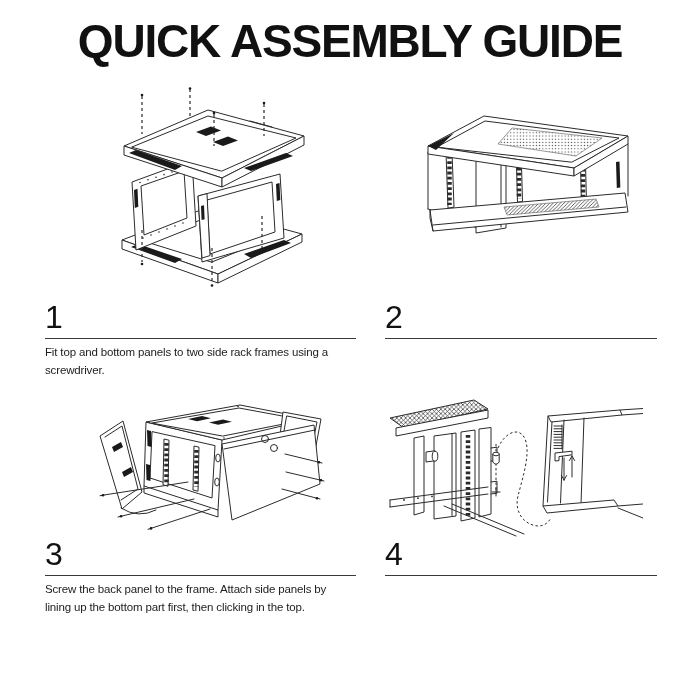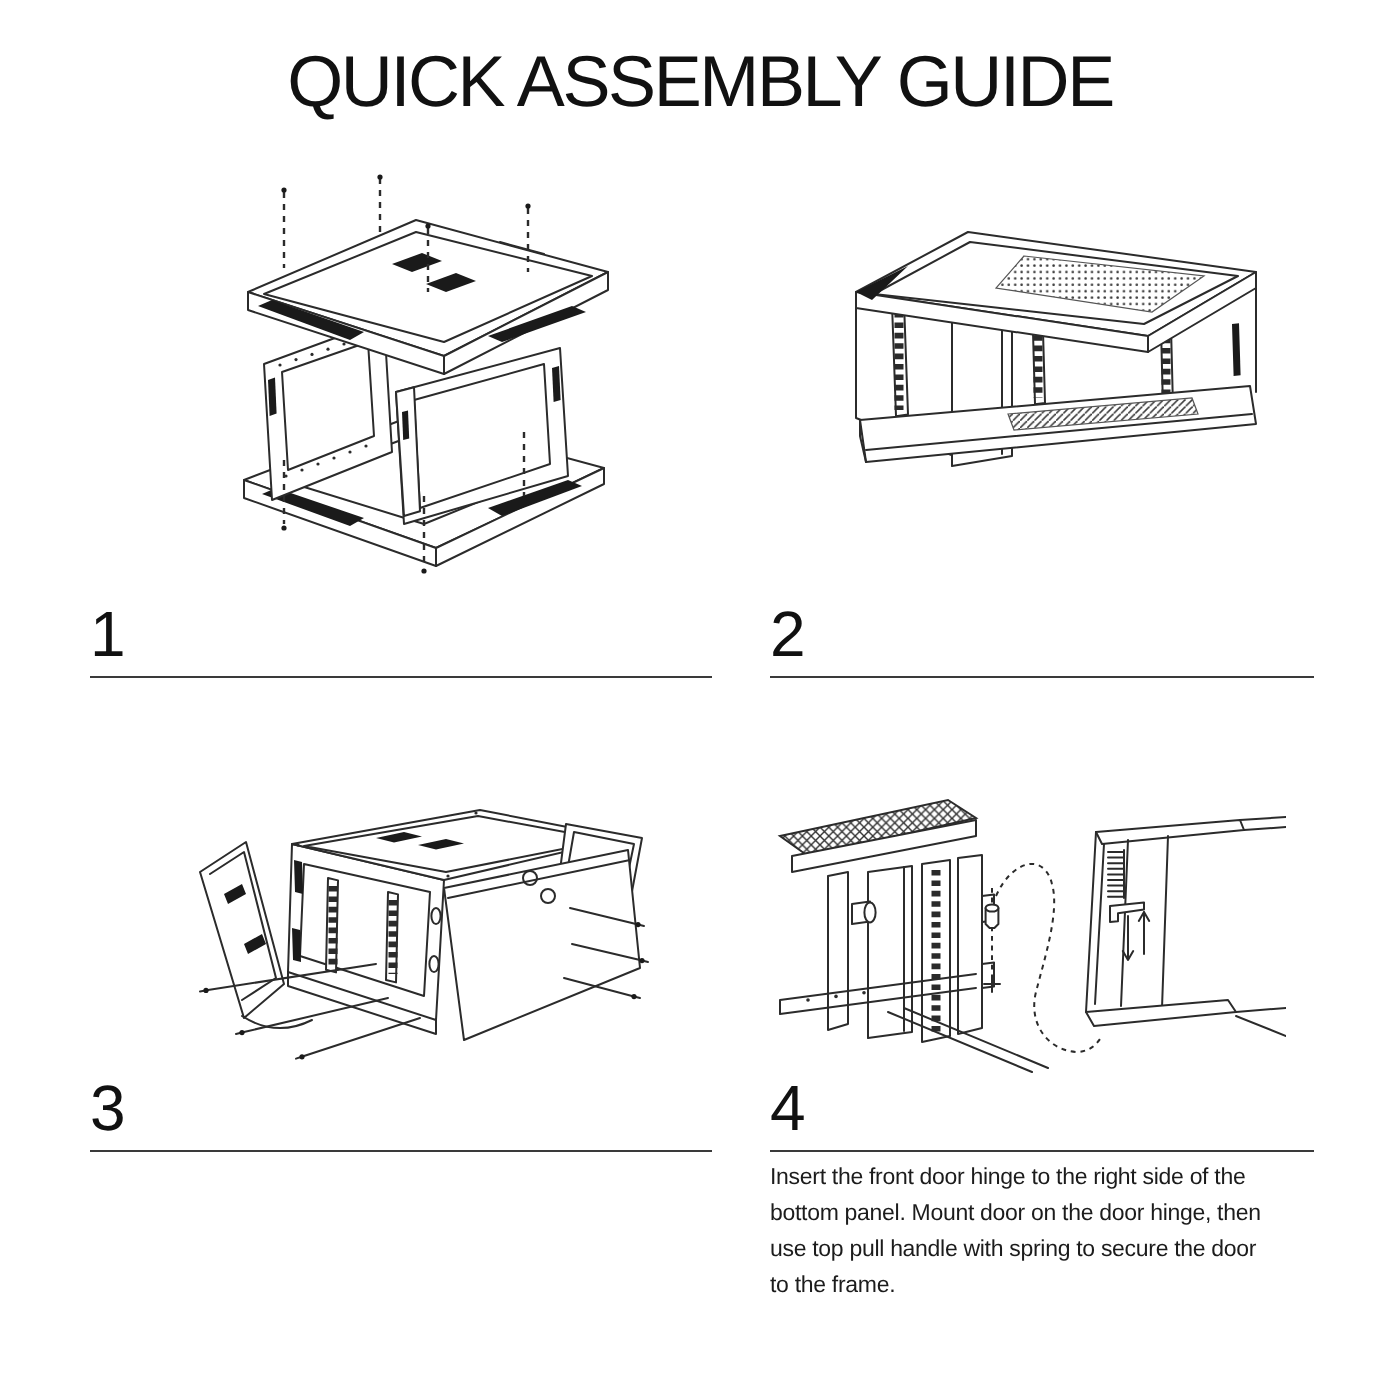--- a/index.html
+++ b/index.html
@@ -2,21 +2,21 @@
 <html><head>
 <meta charset="utf-8">
 <style>
   html,body{margin:0;padding:0;background:#ffffff;}
   #canvas{
     position:relative;width:700px;height:700px;background:#ffffff;
     font-family:"Liberation Sans", sans-serif;color:#1c1c1c;overflow:hidden;
   }
   .page-title{
     position:absolute;left:0;right:0;top:16px;margin:0;
-    text-align:center;font-size:36px;font-weight:400;letter-spacing:-1.2px;
+    text-align:center;font-size:46px;font-weight:700;letter-spacing:-1.2px;
     color:#111;line-height:50px;
   }
   figure.illus{position:absolute;margin:0;padding:0;}
   figure.illus svg{display:block;}
   .illus-1{left:110px;top:86px;}
   .illus-2{left:420px;top:106px;}
   .illus-3{left:88px;top:392px;}
   .illus-4{left:388px;top:396px;}
   .step{position:absolute;}
   .step-1{left:45px;top:299px;width:311px;}
@@ -279,31 +279,32 @@
           <path class="ln" d="M176,62 V84 M176,84 l-2.6,-4.5 M176,84 l2.6,-4.5"></path>
           <path class="ln" d="M184,60 V81 M184,60 l-2.6,4.5 M184,60 l2.6,4.5"></path>
         </g>
       </g>
     </svg>
   </figure>
 
   <section class="step step-1">
     <div class="step-number">1</div>
     <hr class="step-divider">
+    <p class="step-text">Fit top and bottom panels to two side rack frames using a<br>screwdriver.</p>
   </section>
 
   <section class="step step-2">
     <div class="step-number">2</div>
     <hr class="step-divider">
   </section>
 
   <section class="step step-3">
     <div class="step-number">3</div>
     <hr class="step-divider">
+    <p class="step-text">Screw the back panel to the frame. Attach side panels by<br>lining up the bottom part first, then clicking in the top.</p>
   </section>
 
   <section class="step step-4">
     <div class="step-number">4</div>
     <hr class="step-divider">
-    <p class="step-text">Insert the front door hinge to the right side of the<br>bottom panel. Mount door on the door hinge, then<br>use top pull handle with spring to secure the door<br>to the frame.</p>
   </section>
 
 </div>
 
 </body></html>

